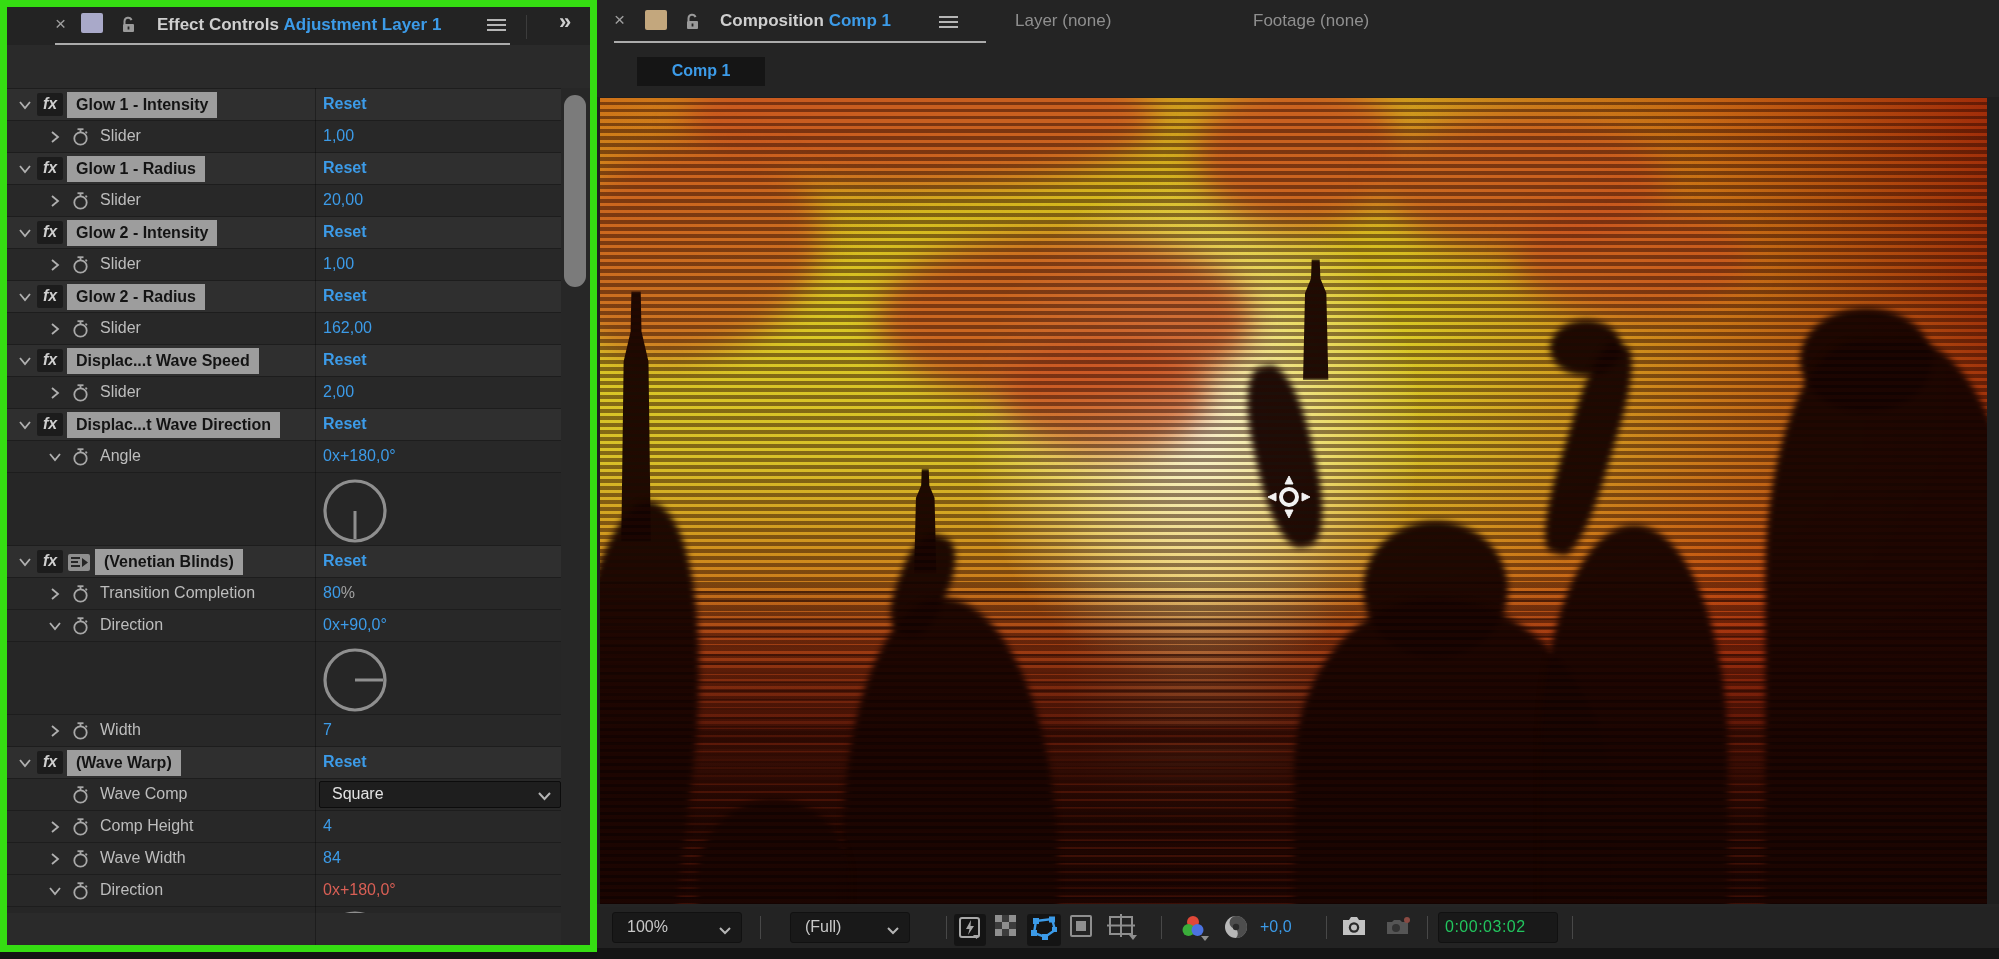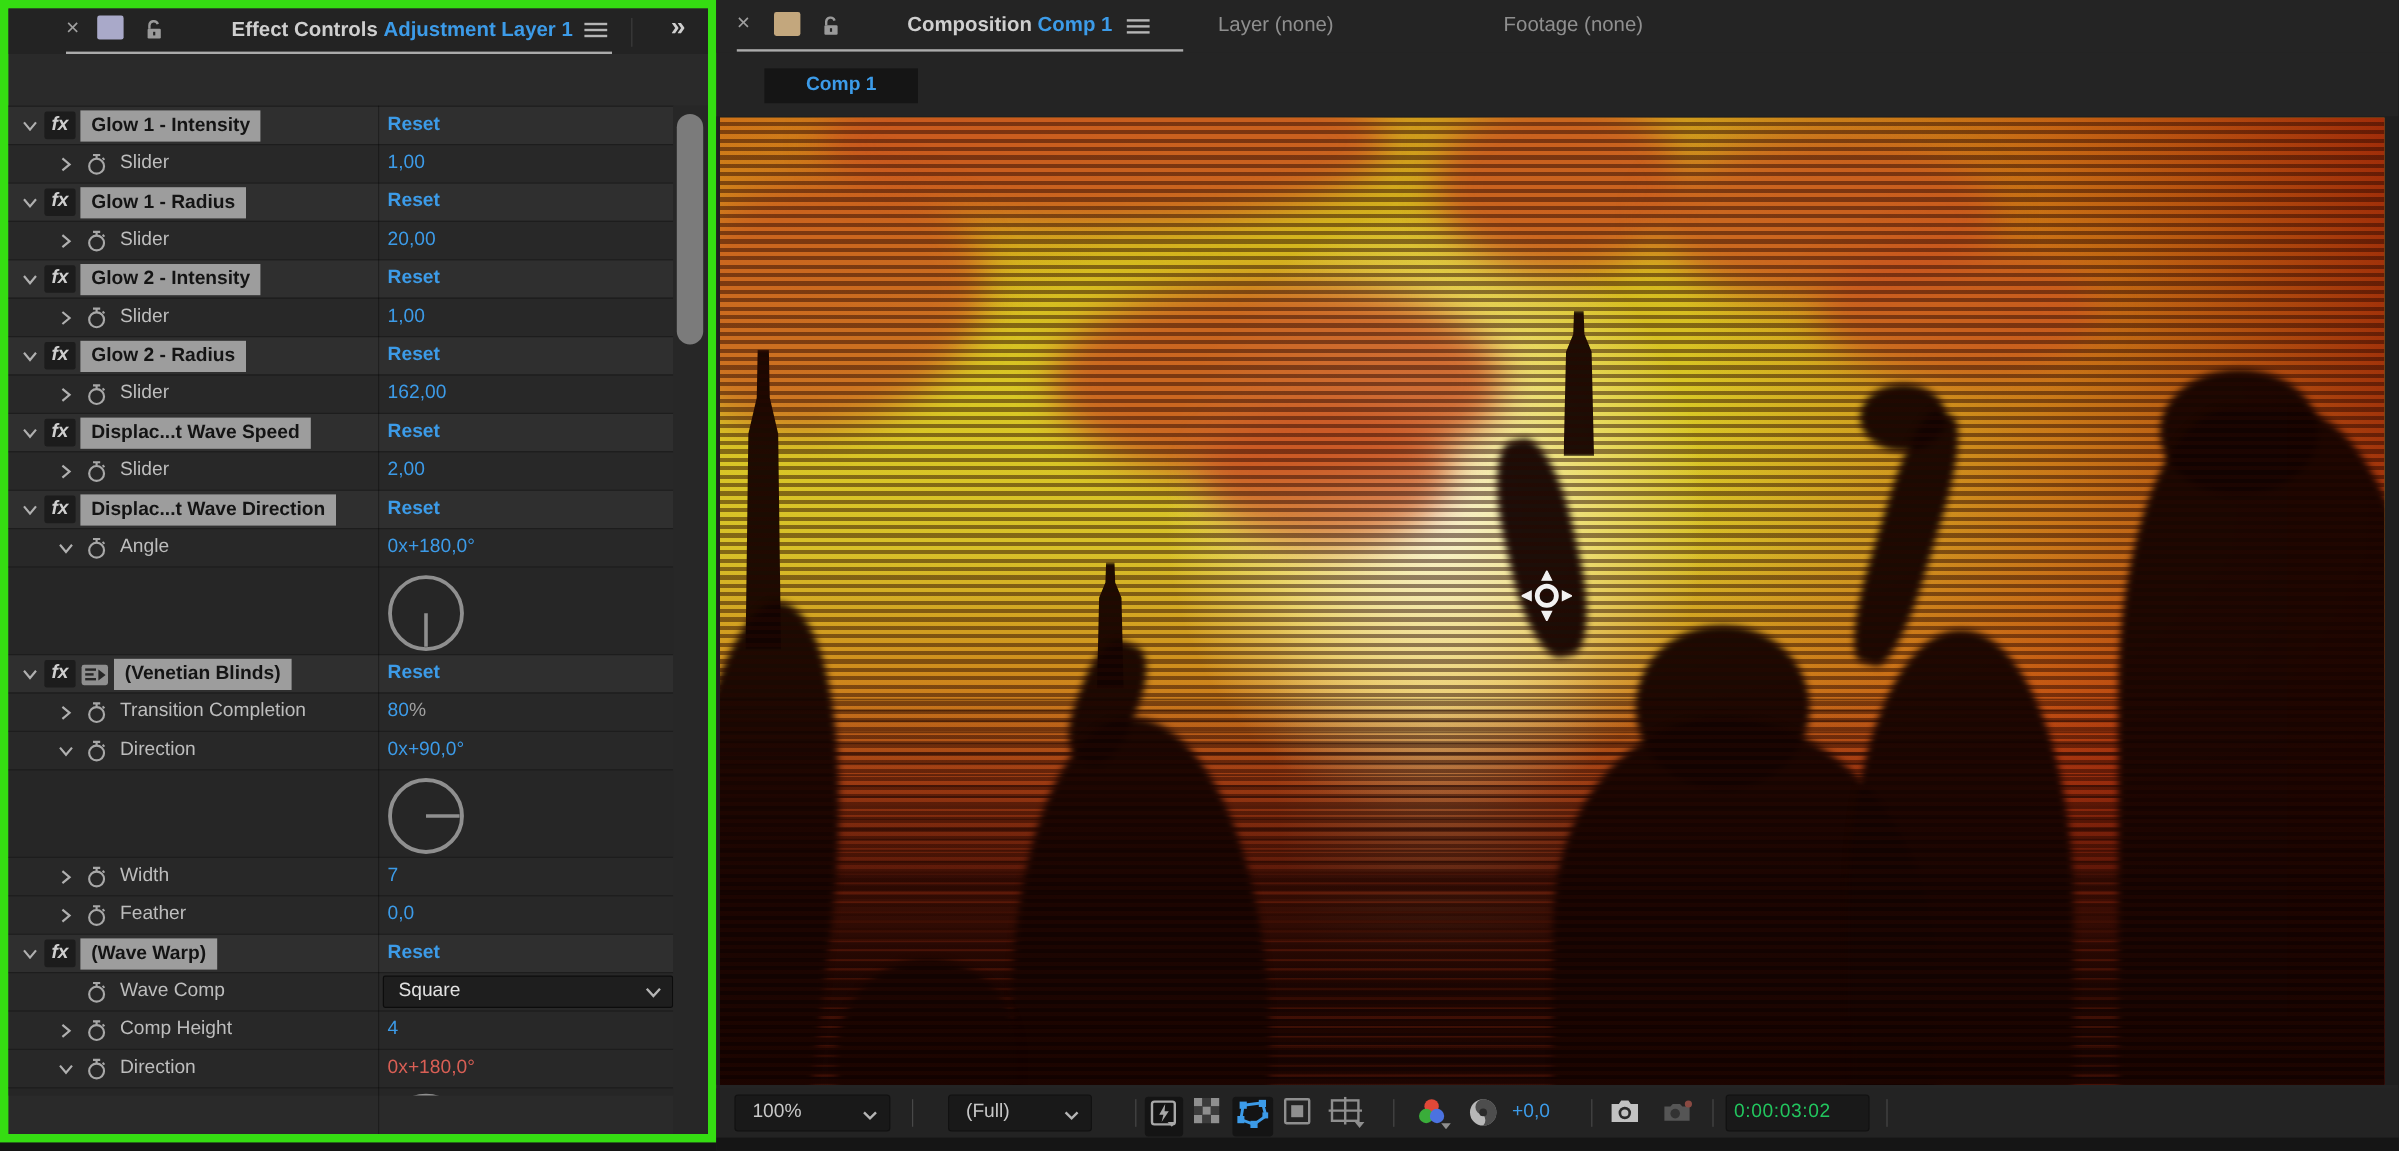--- a/index.html
+++ b/index.html
@@ -9,21 +9,21 @@
 
   
   .ec-panel { position:absolute; left:0; top:0; width:597px; height:952px;
               border:7px solid #35DD12; background:#2a2a2a; overflow:hidden; }
   .ec-header { position:relative; height:38px; background:#232323; }
   .ec-header .close { position:absolute; left:48px; top:6px; color:#9f9f9f; font-size:19px; }
   .swatch { position:absolute; top:6px; width:22px; height:20px; border-radius:2px; }
   .ec-header .swatch { left:74px; background:#a9a9c9; }
   .lock-icon { position:absolute; top:8px; }
   .ec-header .lock-icon { left:112px; }
-  .panel-title { position:absolute; top:8px; font-size:17px; font-weight:700; color:#cfcfcf; white-space:nowrap;margin-left:36px; }
+  .panel-title { position:absolute; top:8px; font-size:17px; font-weight:700; color:#cfcfcf; white-space:nowrap; }
   .ec-header .panel-title { left:150px; }
   .panel-target { color:#3C9BE8; font-weight:700; }
   .hamburger { position:absolute; top:12px; width:19px; }
   .hamburger i { display:block; height:2px; background:#b5b5b5; margin-bottom:3px; }
   .ec-header .hamburger { left:480px; }
   .hdr-div { position:absolute; top:8px; width:1px; height:24px; background:#3c3c3c; }
   .expander { position:absolute; top:2px; font-size:22px; font-weight:700; color:#cfcfcf; letter-spacing:-2px; }
   .tab-underline { position:absolute; height:2px; background:#ababab; }
   .ec-underline { left:48px; top:36px; width:455px; }
   .breadcrumb { height:43px; line-height:43px; padding-left:9px; color:#cccccc; font-size:16px; background:#2a2a2a; }
@@ -323,33 +323,20 @@
             </svg></span>
           <span class="stopwatch"><svg width="19" height="20" viewBox="0 0 19 20">
               <circle cx="9.5" cy="11.5" r="6.2" fill="none" stroke="#a8a8a8" stroke-width="1.8"></circle>
               <line x1="6.5" y1="2.2" x2="12.5" y2="2.2" stroke="#a8a8a8" stroke-width="1.8"></line>
               <line x1="9.5" y1="2.5" x2="9.5" y2="5" stroke="#a8a8a8" stroke-width="1.8"></line>
               <line x1="14.5" y1="4.6" x2="16" y2="6.2" stroke="#a8a8a8" stroke-width="1.6"></line>
             </svg></span>
           <span class="prop-label">Width</span>
           <span class="val">7</span>
         </div>
-        <div class="row prop">
-          <span class="twirl"><svg width="16" height="16" viewBox="0 0 16 16">
-              <polyline points="5,3 11,8 5,13" fill="none" stroke="#b0b0b0" stroke-width="1.8"></polyline>
-            </svg></span>
-          <span class="stopwatch"><svg width="19" height="20" viewBox="0 0 19 20">
-              <circle cx="9.5" cy="11.5" r="6.2" fill="none" stroke="#a8a8a8" stroke-width="1.8"></circle>
-              <line x1="6.5" y1="2.2" x2="12.5" y2="2.2" stroke="#a8a8a8" stroke-width="1.8"></line>
-              <line x1="9.5" y1="2.5" x2="9.5" y2="5" stroke="#a8a8a8" stroke-width="1.8"></line>
-              <line x1="14.5" y1="4.6" x2="16" y2="6.2" stroke="#a8a8a8" stroke-width="1.6"></line>
-            </svg></span>
-          <span class="prop-label">Feather</span>
-          <span class="val">0,0</span>
-        </div>
         <div class="row effect">
           <span class="twirl"><svg width="16" height="16" viewBox="0 0 16 16">
               <polyline points="3,5 8,11 13,5" fill="none" stroke="#b0b0b0" stroke-width="1.8"></polyline>
             </svg></span>
           <span class="fx-badge">fx</span>
           <span class="effect-name after-fx">(Wave Warp)</span>
           <span class="reset">Reset</span>
         </div>
         <div class="row prop">
           <span class="stopwatch"><svg width="19" height="20" viewBox="0 0 19 20">
@@ -371,20 +358,33 @@
               <polyline points="5,3 11,8 5,13" fill="none" stroke="#b0b0b0" stroke-width="1.8"></polyline>
             </svg></span>
           <span class="stopwatch"><svg width="19" height="20" viewBox="0 0 19 20">
               <circle cx="9.5" cy="11.5" r="6.2" fill="none" stroke="#a8a8a8" stroke-width="1.8"></circle>
               <line x1="6.5" y1="2.2" x2="12.5" y2="2.2" stroke="#a8a8a8" stroke-width="1.8"></line>
               <line x1="9.5" y1="2.5" x2="9.5" y2="5" stroke="#a8a8a8" stroke-width="1.8"></line>
               <line x1="14.5" y1="4.6" x2="16" y2="6.2" stroke="#a8a8a8" stroke-width="1.6"></line>
             </svg></span>
           <span class="prop-label">Comp Height</span>
           <span class="val">4</span>
+        </div>
+        <div class="row prop">
+          <span class="twirl"><svg width="16" height="16" viewBox="0 0 16 16">
+              <polyline points="5,3 11,8 5,13" fill="none" stroke="#b0b0b0" stroke-width="1.8"></polyline>
+            </svg></span>
+          <span class="stopwatch"><svg width="19" height="20" viewBox="0 0 19 20">
+              <circle cx="9.5" cy="11.5" r="6.2" fill="none" stroke="#a8a8a8" stroke-width="1.8"></circle>
+              <line x1="6.5" y1="2.2" x2="12.5" y2="2.2" stroke="#a8a8a8" stroke-width="1.8"></line>
+              <line x1="9.5" y1="2.5" x2="9.5" y2="5" stroke="#a8a8a8" stroke-width="1.8"></line>
+              <line x1="14.5" y1="4.6" x2="16" y2="6.2" stroke="#a8a8a8" stroke-width="1.6"></line>
+            </svg></span>
+          <span class="prop-label">Wave Width</span>
+          <span class="val">84</span>
         </div>
         <div class="row prop">
           <span class="twirl"><svg width="16" height="16" viewBox="0 0 16 16">
               <polyline points="3,5 8,11 13,5" fill="none" stroke="#b0b0b0" stroke-width="1.8"></polyline>
             </svg></span>
           <span class="stopwatch"><svg width="19" height="20" viewBox="0 0 19 20">
               <circle cx="9.5" cy="11.5" r="6.2" fill="none" stroke="#a8a8a8" stroke-width="1.8"></circle>
               <line x1="6.5" y1="2.2" x2="12.5" y2="2.2" stroke="#a8a8a8" stroke-width="1.8"></line>
               <line x1="9.5" y1="2.5" x2="9.5" y2="5" stroke="#a8a8a8" stroke-width="1.8"></line>
               <line x1="14.5" y1="4.6" x2="16" y2="6.2" stroke="#a8a8a8" stroke-width="1.6"></line>

